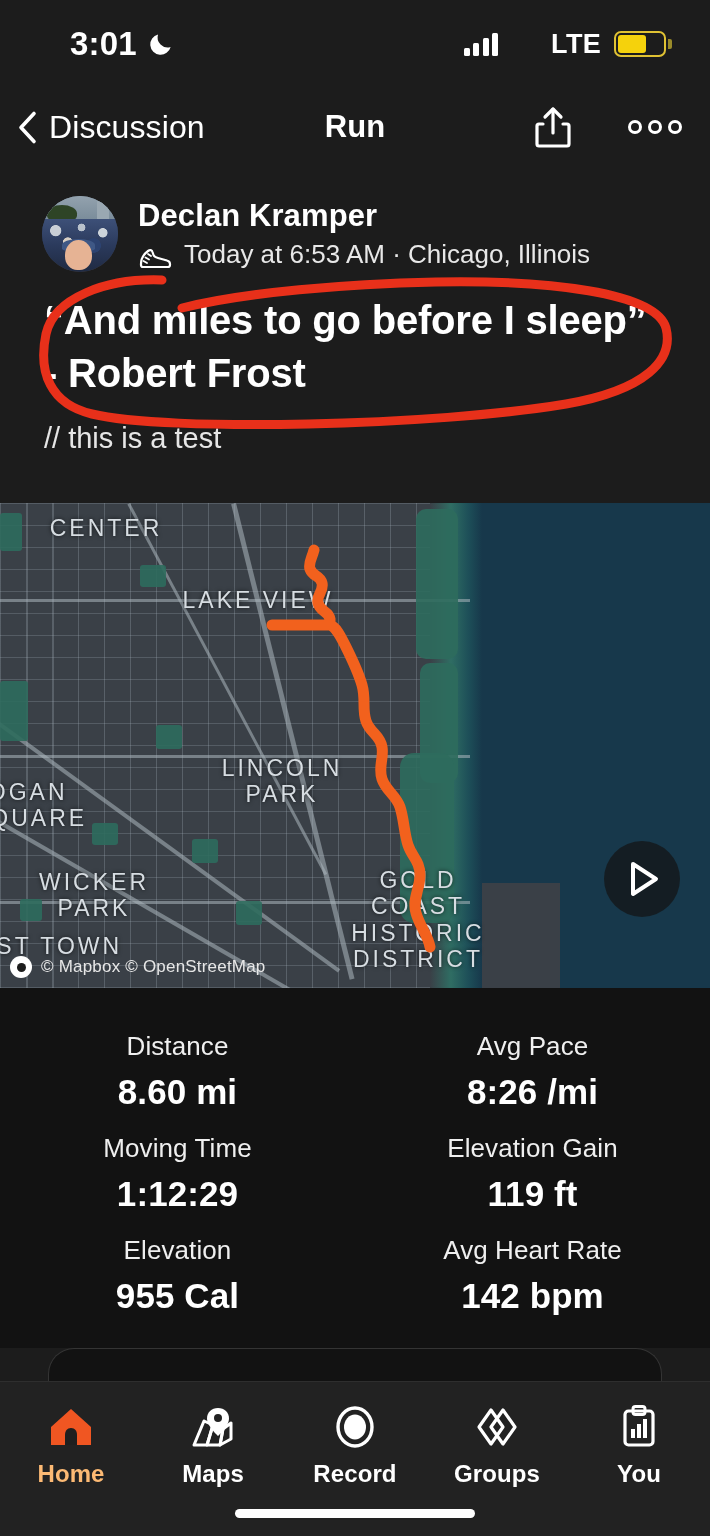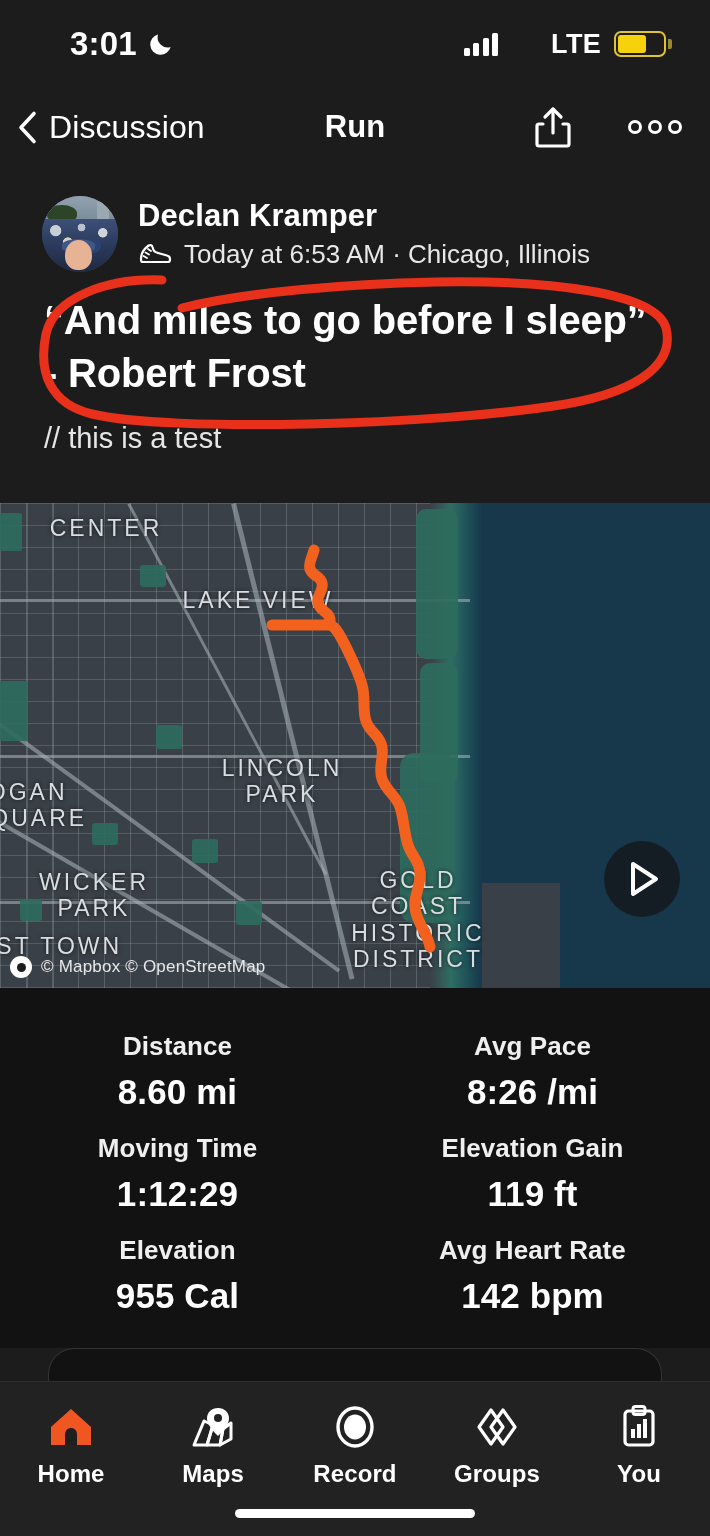--- a/index.html
+++ b/index.html
@@ -97,21 +97,21 @@
   .avatar .face {
     position:absolute; left:30%; bottom:2%; width:36%; height:40%;
     background:#e6b394; border-radius:50% 50% 45% 45%;
   }
   .avatar .cap {
     position:absolute; left:26%; bottom:27%; width:44%; height:16%;
     background:#3e5785; border-radius:50% 50% 20% 20%;
   }
   .post-meta { display:flex; flex-direction:column; gap:5px; }
   .post-name { font-size:31px; font-weight:700; letter-spacing:0.1px; }
-  .post-sub { display:flex; align-items:flex-start; gap:12px; }
+  .post-sub { display:flex; align-items:flex-end; gap:12px; }
   .shoe-ic { width:34px; height:26px; flex:0 0 34px; }
   .post-sub-text { font-size:26px; color:#e8e8e8; font-weight:400; }
 
   
   .post-body { position:relative; padding:22px 44px 0 44px; }
   .post-title {
     font-size:40px; font-weight:700; line-height:1.33; letter-spacing:-0.2px;
     max-width:630px;
   }
   .post-note { margin-top:22px; font-size:29px; color:#e6e6e6; font-weight:400; }
@@ -179,21 +179,21 @@
     display:flex; align-items:center; justify-content:center; cursor:pointer;
   }
 
   
   .stats {
     position:absolute; top:988px; left:0; width:710px; height:360px;
     background:#121212; padding-top:34px;
   }
   .stat-row { display:flex; width:100%; }
   .stat-cell { width:50%; text-align:center; padding:9px 0 12px; }
-  .stat-label { font-size:26px; font-weight:700; color:#efefef; letter-spacing:.1px; }
+  .stat-label { font-size:26px; font-weight:400; color:#efefef; letter-spacing:.1px; }
   .stat-value { font-size:35px; font-weight:700; margin-top:10px; letter-spacing:.1px; }
 
   
   .next-card {
     position:absolute; left:48px; top:1348px; width:614px; height:60px;
     border:1.6px solid #343434; border-bottom:none;
     border-radius:26px 26px 0 0; background:#121212;
   }
 
   
@@ -201,21 +201,21 @@
     position:absolute; left:0; bottom:0; width:710px; height:155px;
     background:#222222; border-top:1px solid #2e2e2e;
     display:flex; align-items:flex-start; padding-top:22px;
   }
   .tab {
     flex:1; display:flex; flex-direction:column; align-items:center; gap:10px;
     cursor:pointer;
   }
   .tab .ic { height:46px; display:flex; align-items:center; justify-content:center; }
   .tab .tl { font-size:24px; font-weight:700; color:#fff; letter-spacing:.1px; }
-  .tab.active .tl { color:#ffffff; }
+  .tab.active .tl { color:#fdba74; }
   .home-ind {
     position:absolute; left:50%; transform:translateX(-50%); bottom:18px;
     width:240px; height:9px; border-radius:5px; background:#fff;
   }
 </style>
 </head>
 <body>
 
 <div id="app">
 

